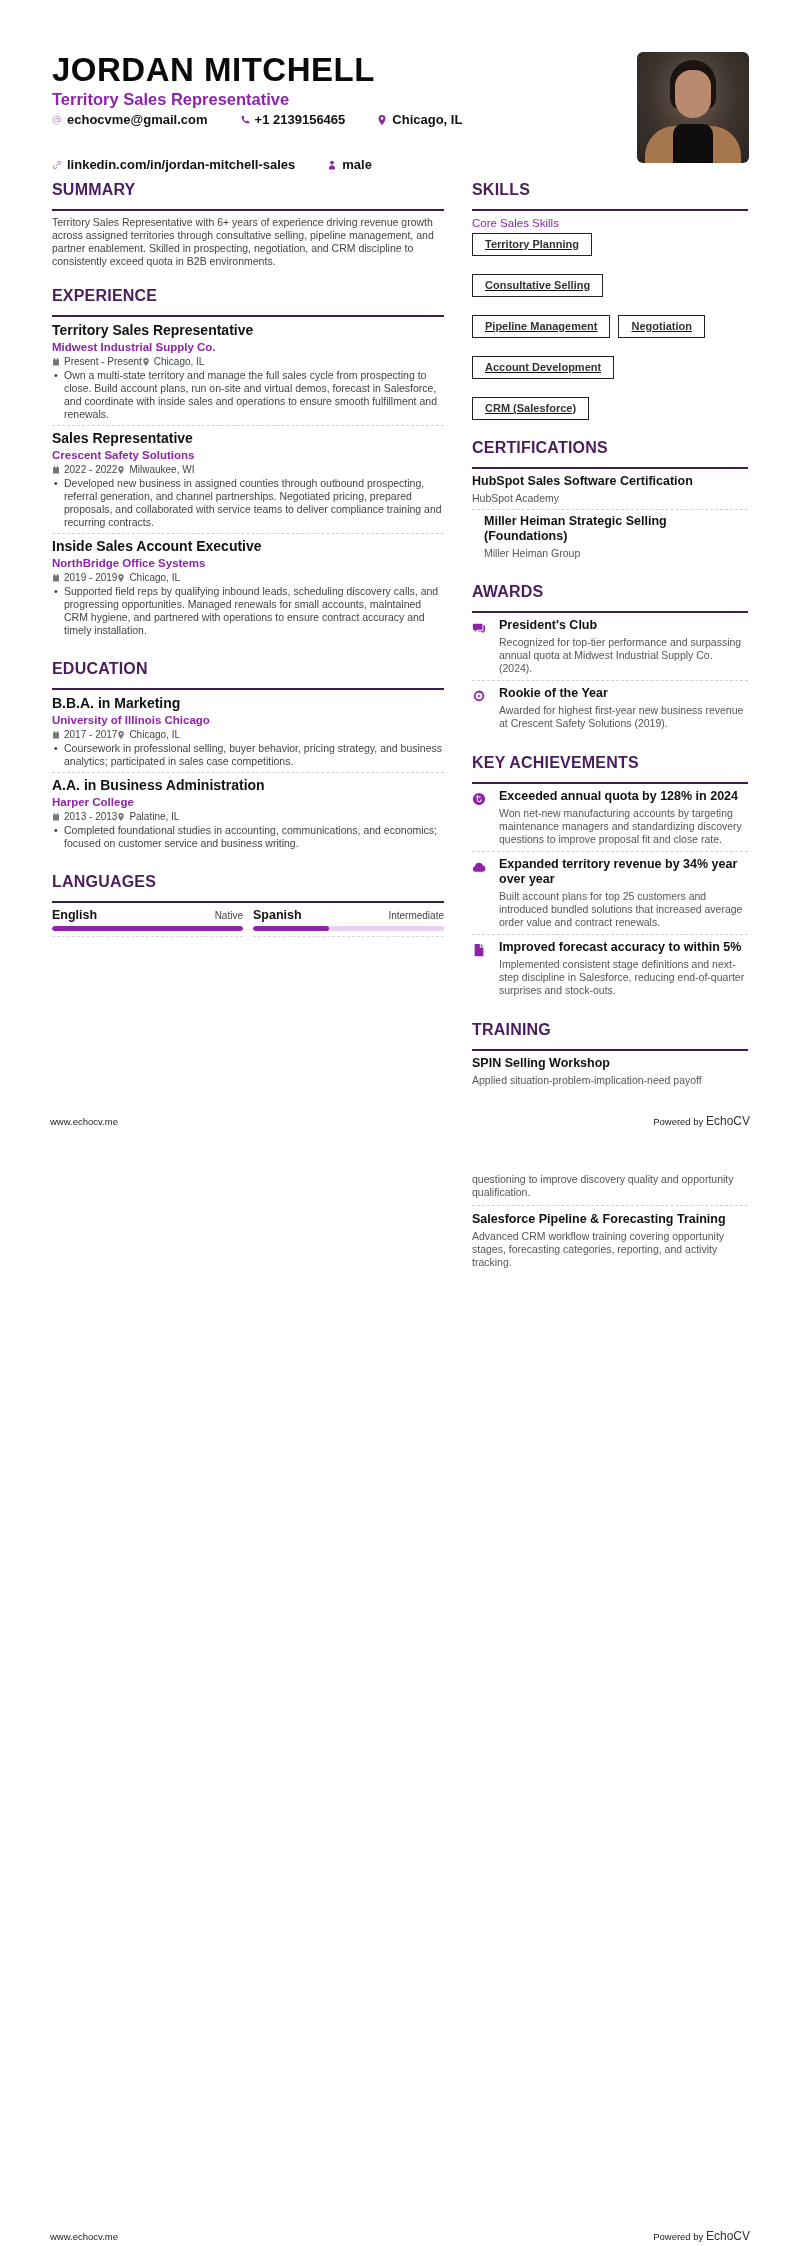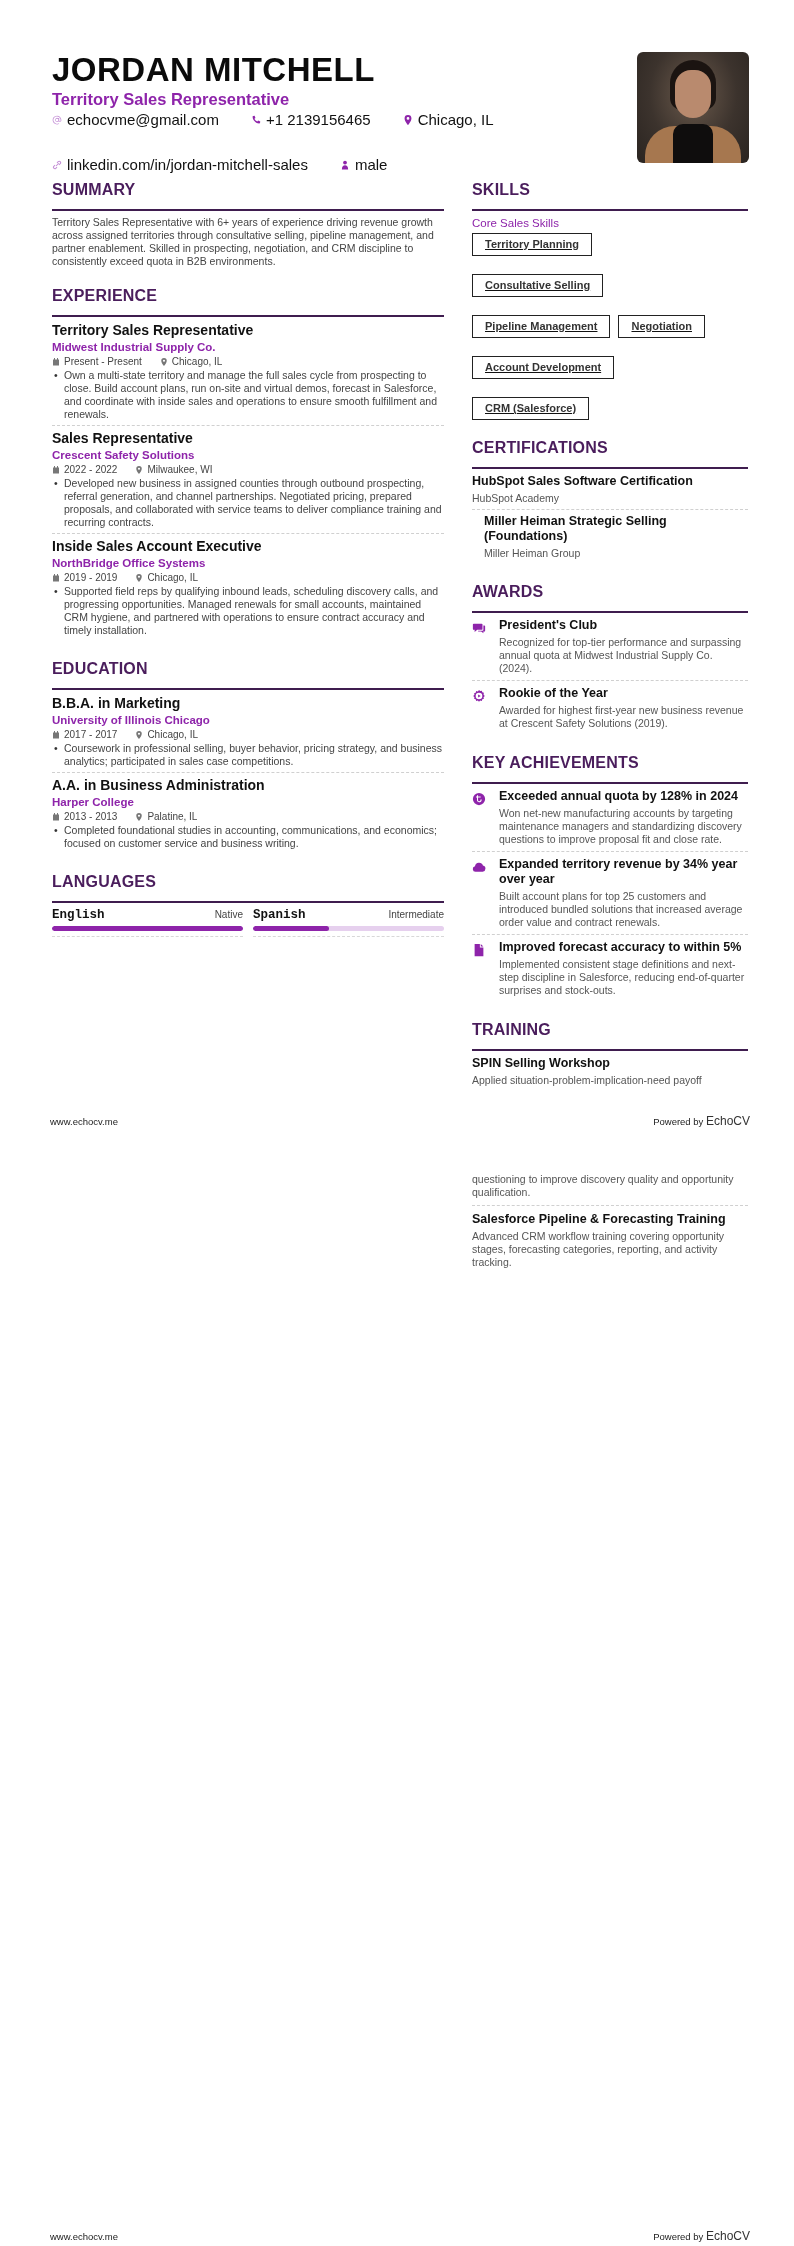--- a/index.html
+++ b/index.html
@@ -7,21 +7,21 @@
   body { font-family: "Liberation Sans", "DejaVu Sans", sans-serif; color: #111; position: relative; overflow: hidden; }
 
   .page { position: absolute; left: 0; width: 794px; }
   .page1 { top: 0; height: 1123px; }
   .page2 { top: 1123px; height: 1123px; }
 
   
   .header { position: absolute; left: 52px; top: 52px; width: 560px; }
   .name { font-size: 33px; font-weight: 700; letter-spacing: 0.5px; color: #0b0b0b; line-height: 36px; }
   .role { font-size: 16.5px; font-weight: 700; color: #8e24aa; margin-top: 1px; line-height: 20px; }
-  .contacts { margin-top: 4px; display: flex; flex-wrap: wrap; row-gap: 3px; column-gap: 12px; font-size: 15px; font-weight: 400; line-height: 13px; gap: 32px; }
+  .contacts { margin-top: 4px; display: flex; flex-wrap: wrap; row-gap: 3px; column-gap: 12px; font-size: 13px; font-weight: 700; line-height: 13px; gap: 32px; }
   .contact { display: flex; align-items: center; gap: 5px; }
   .contact svg { width: 10px; height: 10px; fill: #8e24aa; flex: none; }
   .contact.faded svg { fill: #c48fd6; }
 
   .photo { position: absolute; left: 637px; top: 52px; width: 112px; height: 111px; border-radius: 6px; overflow: hidden;
            background: radial-gradient(ellipse at 50% 38%, #6b5a4c 0%, #3c332d 55%, #2a2420 100%); }
   .photo .hair { position:absolute; left:33px; top:8px; width:46px; height:50px; border-radius: 23px 23px 12px 12px; background:#1b1411; }
   .photo .face { position:absolute; left:38px; top:18px; width:36px; height:48px; border-radius: 16px 16px 18px 18px; background: #b98a6e; }
   .photo .coat { position:absolute; left:8px; top:74px; width:96px; height:50px; border-radius: 30px 30px 0 0; background:#a6774f; }
   .photo .turtle { position:absolute; left:36px; top:72px; width:40px; height:45px; background:#0f0d0d; border-radius: 10px 10px 0 0; }
@@ -32,31 +32,31 @@
 
   .section-title { font-size: 16px; font-weight: 700; color: #4a1d5c; letter-spacing: 0.2px; line-height: 19px; padding-bottom: 10px; border-bottom: 2px solid #3f1d4f; margin-bottom: 5px; }
   .section { margin-bottom: 18px; }
 
   .summary-text { font-size: 10.5px; color: #444; line-height: 13px; }
 
   .entry { padding-bottom: 4px; margin-bottom: 4px; border-bottom: 1px dashed #d0d0d0; }
   .entry.last { border-bottom: none; }
   .entry-title { font-size: 14px; font-weight: 700; color: #111; line-height: 17px; }
   .entry-org { font-size: 11.5px; font-weight: 700; color: #8e24aa; line-height: 15px; margin-top: 1px; }
-  .meta { display: flex; gap: 18px; font-size: 10px; color: #444; line-height: 12px; margin-top: 1px; }
+  .meta { display: flex; font-size: 10px; color: #444; line-height: 12px; margin-top: 1px; }
   .meta span.item { display: flex; align-items: center; gap: 4px; }
   .meta svg { width: 8px; height: 8px; fill: #777; }
   .bullets { list-style: none; font-size: 10.5px; color: #444; line-height: 13px; margin-top: 1px; }
   .bullets li { position: relative; padding-left: 12px; }
   .bullets li::before { content: "•"; position: absolute; left: 2px; top: 0; color: #333; }
 
   .langs { display: flex; gap: 10px; }
   .lang { flex: 1; padding-bottom: 5px; border-bottom: 1px dashed #d8d8d8; }
   .lang-row { display: flex; justify-content: space-between; align-items: baseline; }
-  .lang-name { font-size: 12.5px; font-weight: 700; color: #111; font-family: Liberation Mono, monospace; }
+  .lang-name { font-size: 12.5px; font-weight: 700; color: #111; }
   .lang-level { font-size: 10px; color: #444; }
   .bar { height: 5px; border-radius: 3px; background: #e6d0ee; margin-top: 4px; overflow: hidden; }
   .bar-fill { height: 100%; background: #8e24aa; border-radius: 3px; }
 
   
   .skill-group { font-size: 11.5px; font-weight: 400; color: #8e24aa; line-height: 14px; margin-bottom: 3px; }
   .pills { display: flex; flex-wrap: wrap; column-gap: 8px; row-gap: 9px; text-decoration: underline; }
   .pill { border: 1.5px solid #222; font-size: 11px; font-weight: 700; color: #333; padding: 4px 12px; line-height: 13px; }
 
   .cert { padding-bottom: 4px; margin-bottom: 4px; border-bottom: 1px dashed #d0d0d0; }

